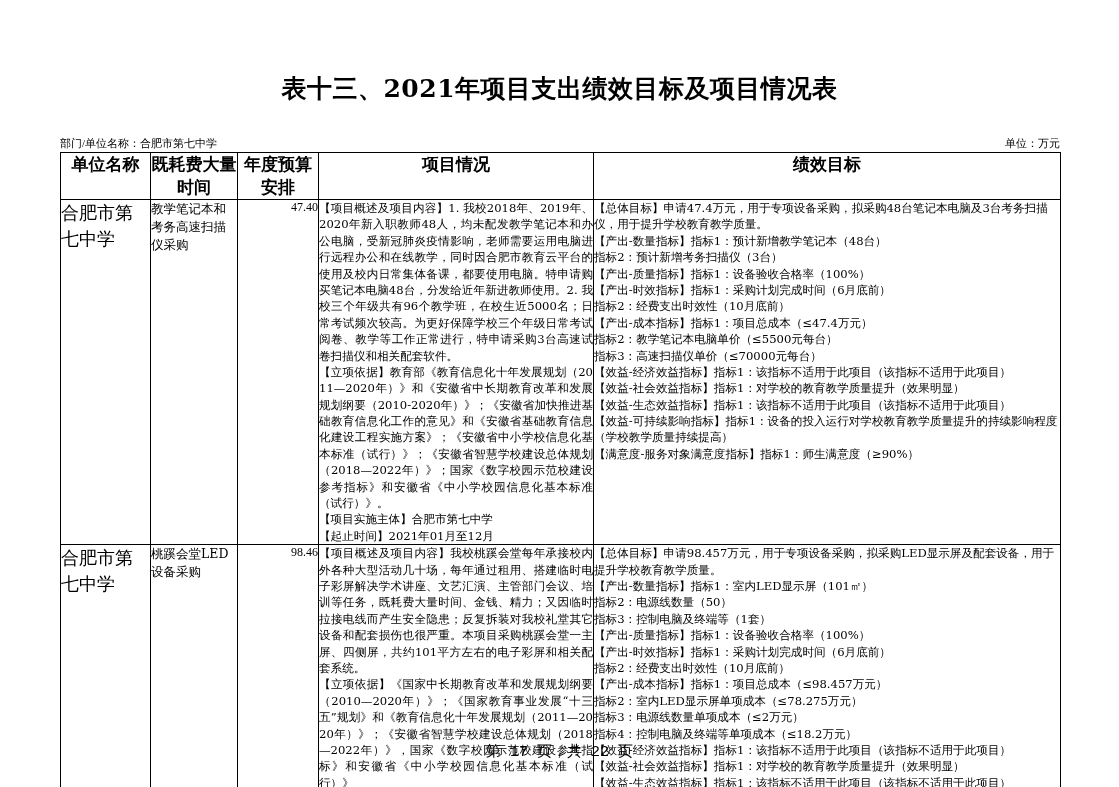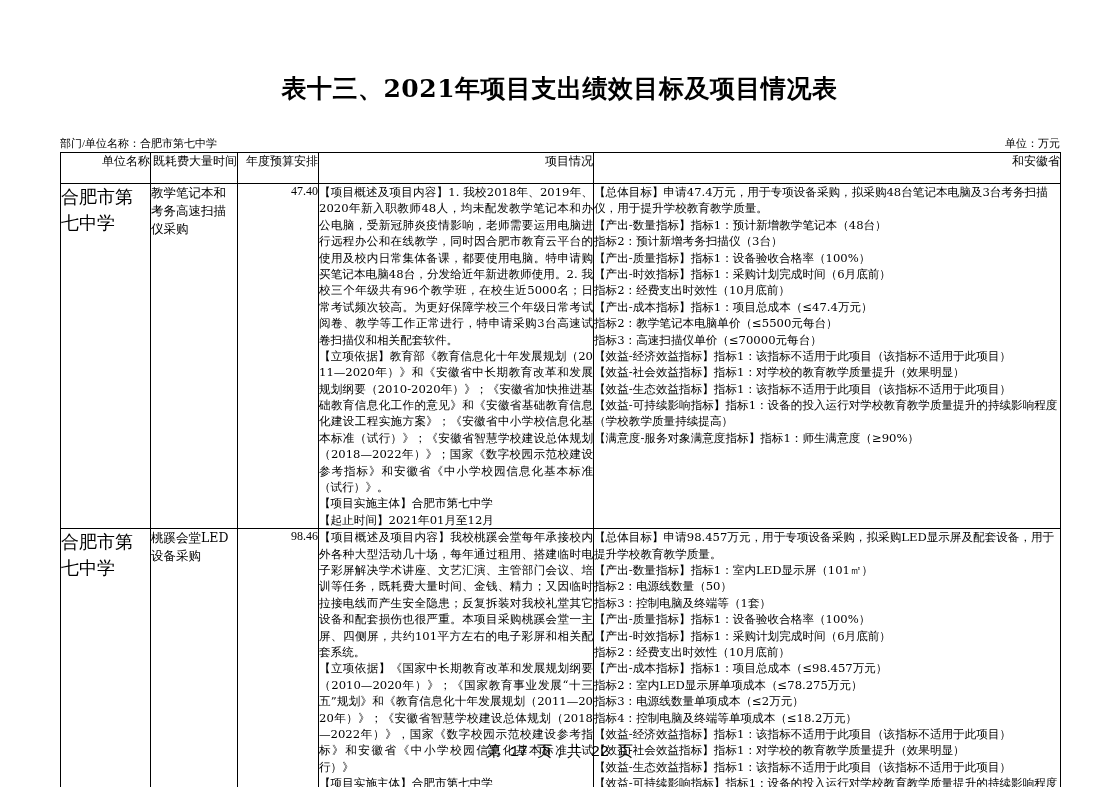--- a/index.html
+++ b/index.html
@@ -59,24 +59,24 @@
     width: 1000px;
     border-collapse: collapse;
     table-layout: fixed;
   }
   table.main th, table.main td {
     border: 1px solid #000000;
     vertical-align: top;
     padding: 0;
   }
   thead th {
-    text-align: right;
-    vertical-align: middle;
-    font-size: 12px;
-    font-weight: normal;
+    text-align: center;
+    vertical-align: middle;
+    font-size: 17px;
+    font-weight: bold;
     height: 30px;
     font-family: "DejaVu Serif", "Liberation Serif", serif;
   }
   .col-unit   { width: 90px; }
   .col-proj   { width: 87px; }
   .col-budget { width: 81px; }
   .col-info   { width: 275px; }
   .col-goal   { width: 467px; }
 
   td.cell-unit {
@@ -150,21 +150,21 @@
       <col class="col-budget">
       <col class="col-info">
       <col class="col-goal">
     </colgroup>
     <thead>
       <tr>
         <th>单位名称</th>
         <th>既耗费大量时间</th>
         <th>年度预算安排</th>
         <th>项目情况</th>
-        <th>和安徽省</th>
+        <th>绩效目标</th>
       </tr>
     </thead>
     <tbody>
       <tr>
         <td class="cell-unit">合肥市第七中学</td>
         <td class="cell-proj">教学笔记本和考务高速扫描仪采购</td>
         <td class="cell-budget">47.40</td>
         <td class="cell-info">
           <div class="info-text">【项目概述及项目内容】1. 我校2018年、2019年、2020年新入职教师48人，均未配发教学笔记本和办公电脑，受新冠肺炎疫情影响，老师需要运用电脑进行远程办公和在线教学，同时因合肥市教育云平台的使用及校内日常集体备课，都要使用电脑。特申请购买笔记本电脑48台，分发给近年新进教师使用。2. 我校三个年级共有96个教学班，在校生近5000名；日常考试频次较高。为更好保障学校三个年级日常考试阅卷、教学等工作正常进行，特申请采购3台高速试卷扫描仪和相关配套软件。
 【立项依据】教育部《教育信息化十年发展规划（2011—2020年）》和《安徽省中长期教育改革和发展规划纲要（2010-2020年）》；《安徽省加快推进基础教育信息化工作的意见》和《安徽省基础教育信息化建设工程实施方案》；《安徽省中小学校信息化基本标准（试行）》；《安徽省智慧学校建设总体规划（2018—2022年）》；国家《数字校园示范校建设参考指标》和安徽省《中小学校园信息化基本标准（试行）》。

